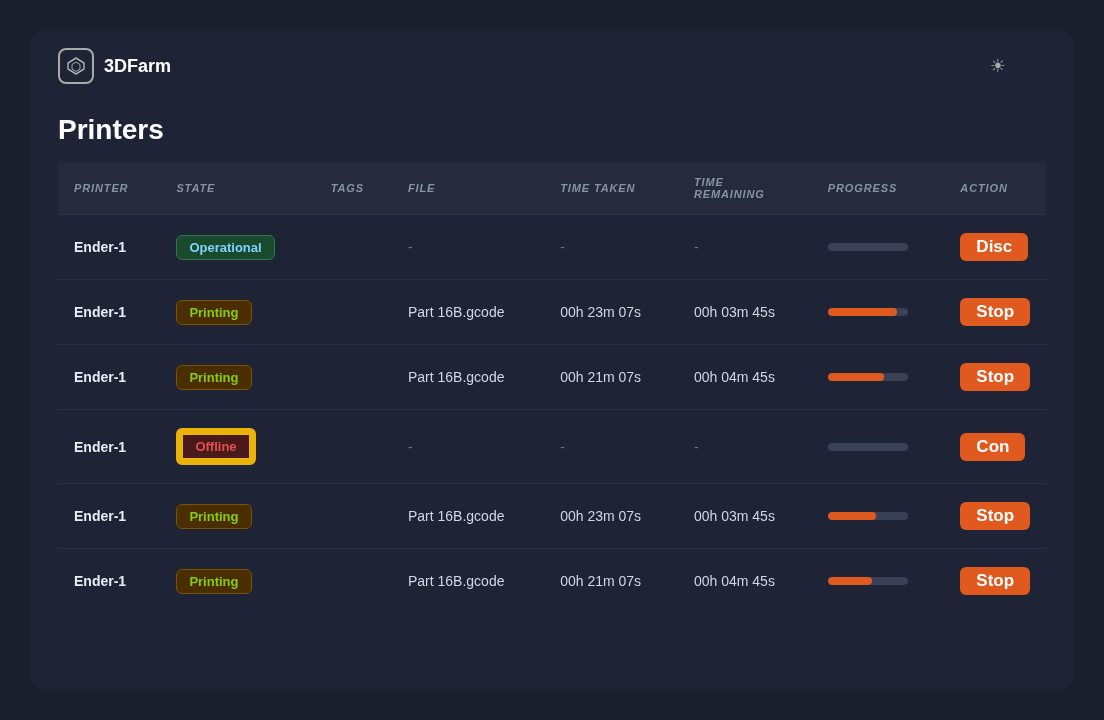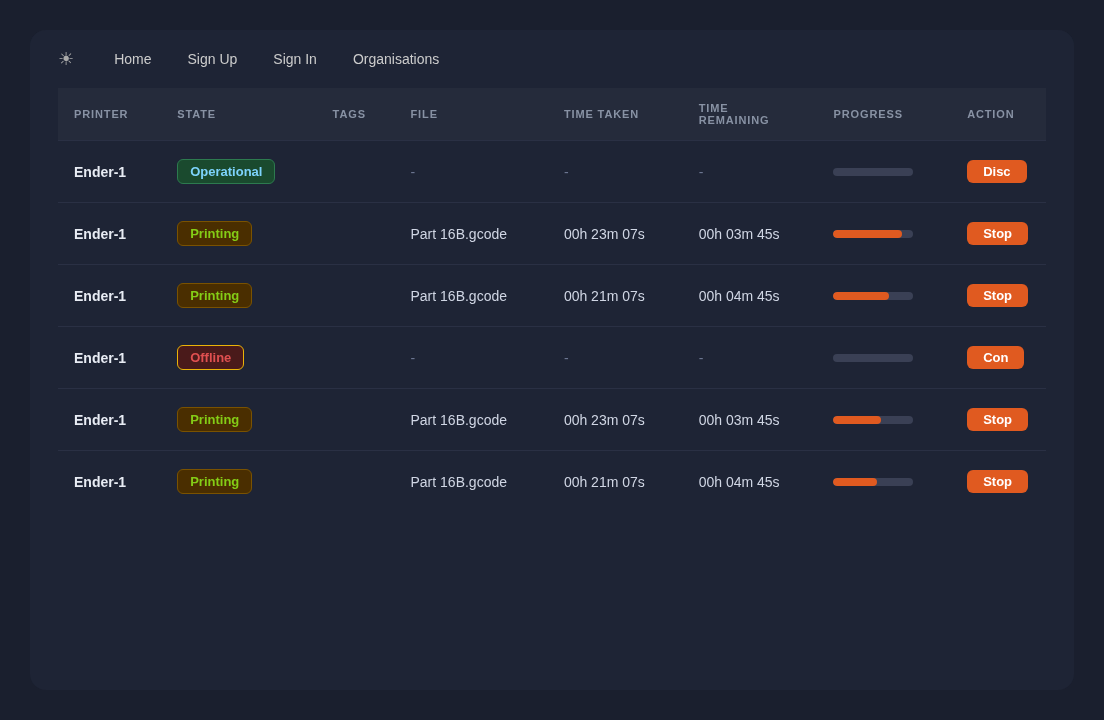--- a/index.html
+++ b/index.html
@@ -78,20 +78,21 @@
       overflow-x: auto;
       padding: 0 28px 28px;
     }
     table {
       width: 100%;
       border-collapse: collapse;
       min-width: 900px;
     }
     thead tr {
       background: #252b3b;
+      font-style: italic;
     }
     thead th {
       color: #8892a4;
       font-size: 11px;
       font-weight: 600;
       letter-spacing: 0.08em;
       text-transform: uppercase;
       padding: 14px 16px;
       text-align: left;
     }
@@ -121,21 +122,21 @@
       border: 1px solid #2d7a4f;
     }
     .badge-printing {
       background: #4a2e00;
       color: #84cc16;
       border: 1px solid #7a5200;
     }
     .badge-offline {
       background: #4a1a1a;
       color: #e05050;
-      border: 1px solid #eab308;
+      border: 7px solid #eab308;
     }
     .dash { color: #6b7590; }
 
     
     .progress-container {
       width: 80px;
       height: 8px;
       background: #3a4055;
       border-radius: 4px;
       overflow: hidden;
@@ -146,44 +147,48 @@
       border-radius: 4px;
     }
 
     
     .btn-action {
       background: #e05a20;
       color: #fff;
       border: none;
       border-radius: 6px;
       padding: 4px 16px;
-      font-size: 13px;
+      font-size: 17px;
       font-weight: 600;
       cursor: pointer;
       white-space: nowrap;
     }
     td.action-col {
       padding-right: 0;
     }
   </style>
 </head>
 <body>
 
 <div class="app-window">
 
   <header class="header">
+    <div class="logo-area">
+      <div class="logo-icon">
+        <svg viewBox="0 0 20 20" fill="none" xmlns="http://www.w3.org/2000/svg">
+          <polygon points="10,2 18,7 18,13 10,18 2,13 2,7" stroke="#aaa" stroke-width="1.5" fill="none"></polygon>
+          <polygon points="10,6 14,8.5 14,13 10,15.5 6,13 6,8.5" stroke="#aaa" stroke-width="1" fill="none"></polygon>
+        </svg>
+      </div>
+      <span class="logo-text">3DFarm</span>
+    </div>
     <span class="theme-toggle">☀</span>
-    <nav class="nav-links">
-      <a class="nav-link">Home</a>
-      <a class="nav-link">Sign Up</a>
-      <a class="nav-link">Sign In</a>
-      <a class="nav-link">Organisations</a>
-    </nav>
   </header>
 
+  <h1 class="page-title">Printers</h1>
 
   <div class="table-wrapper">
     <table>
       <thead>
         <tr>
           <th>PRINTER</th>
           <th>STATE</th>
           <th>TAGS</th>
           <th>FILE</th>
           <th>TIME TAKEN</th>

